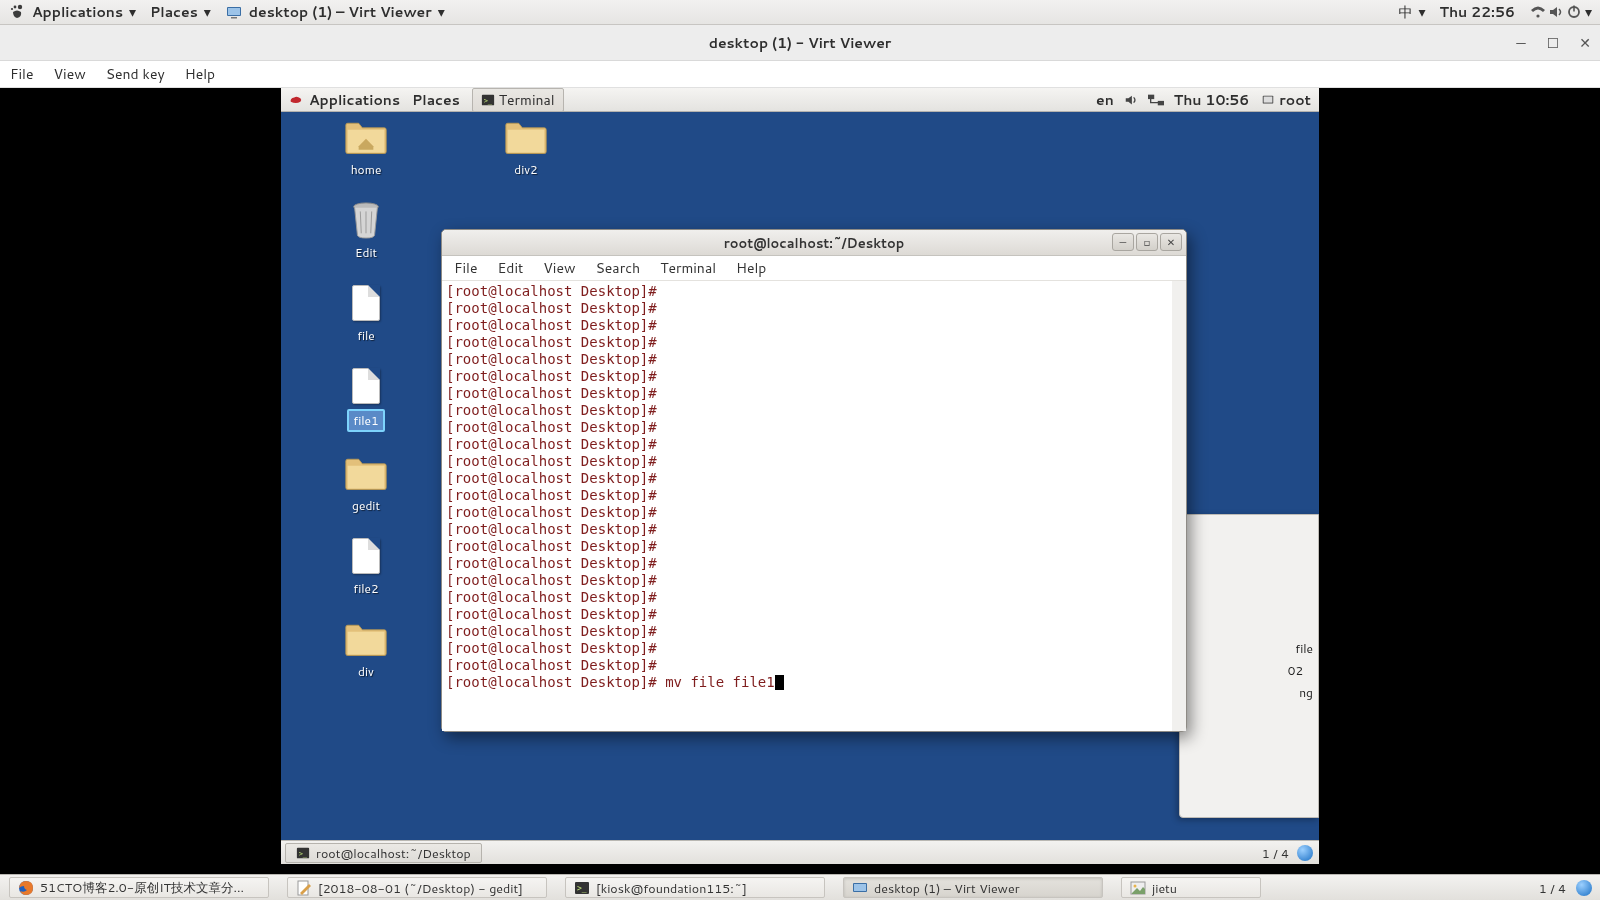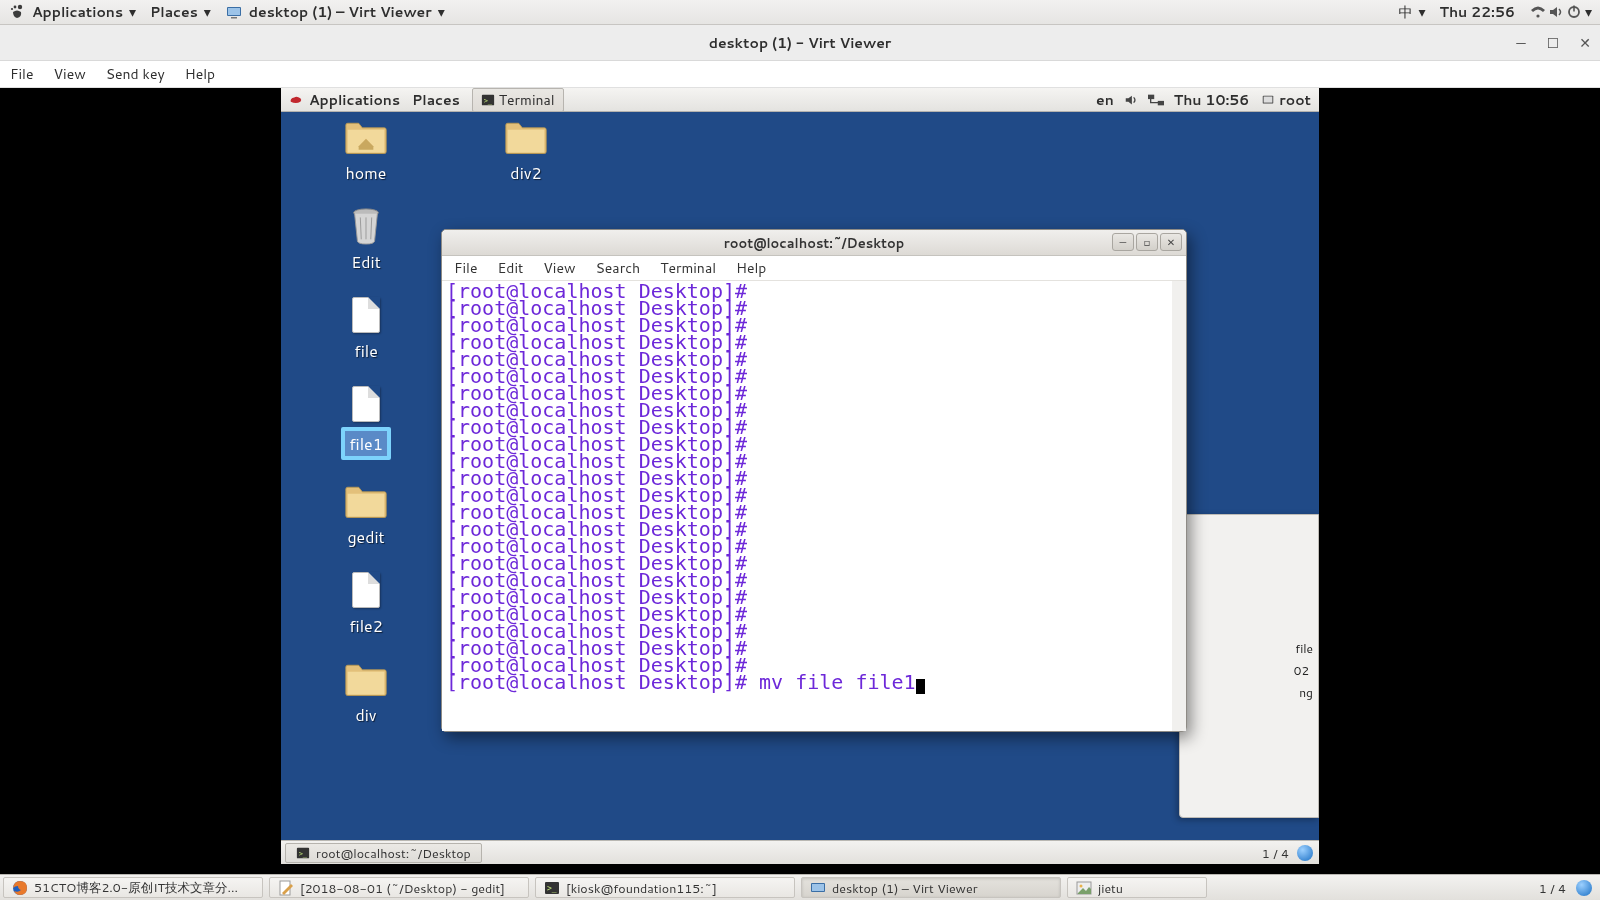--- a/index.html
+++ b/index.html
@@ -29,51 +29,51 @@
   .guest-topbar { height: 24px; background: linear-gradient(to bottom, #f5f4f2, #e4e3e0); display: flex; align-items: center; padding: 0 8px; border-bottom: 1px solid #b4b2ae; color: #2e2e2e; position: relative; z-index: 5; }
   .guest-topbar .group { display: flex; align-items: center; gap: 6px; margin-right: 12px; }
   .guest-topbar .tb-btn { background: linear-gradient(to bottom, #e9e7e3, #dedbd6); border: 1px solid #b7b4af; padding: 1px 8px; border-radius: 2px; display: flex; align-items: center; gap: 4px; }
   .guest-topbar .spacer { flex: 1; }
 
   
   .desk-icons { position: absolute; top: 30px; left: 40px; display: flex; flex-direction: column; gap: 22px; z-index: 1;}
   .desk-icons-2 { position:absolute; top:30px; left:200px; z-index:1;}
   .dicon { width: 90px; display: flex; flex-direction: column; align-items: center; gap: 4px; }
   .dicon .img { width: 44px; height: 38px; border-radius: 3px; display:flex; align-items:center; justify-content:center;}
-  .dicon .lbl { color: #fff; font-size: 16px; padding: 1px 4px; border-radius: 2px; text-shadow: 1px 1px 1px rgba(0,0,0,.6); }
-  .dicon.selected .lbl { background: #5a8ac7; color:#fff; text-shadow:none; border:4px solid #7dd3fc;}
+  .dicon .lbl { color: #fff; font-size: 12px; padding: 1px 4px; border-radius: 2px; text-shadow: 1px 1px 1px rgba(0,0,0,.6); }
+  .dicon.selected .lbl { background: #5a8ac7; color:#fff; text-shadow:none; border:2px solid #7dd3fc;}
   .folder-svg { width:44px; height:38px;}
   .file-svg { width: 28px; height: 36px; background:#fff; border:1px solid #bbb; border-radius:2px; box-shadow: 1px 1px 2px rgba(0,0,0,.3); position:relative;}
   .file-svg::after{content:"";position:absolute;right:-1px;top:-1px;border-width:6px;border-style:solid;border-color:#204a87 #204a87 #ddd #ddd;}
   .trash-svg{width:34px;height:38px;}
 
   
   .term-window { position: absolute; left: 160px; top: 141px; width: 746px; height: 503px; background: #fff; border: 1px solid #8e8b85; border-radius: 5px; box-shadow: 4px 6px 16px rgba(0,0,0,.45); display:flex; flex-direction:column; z-index: 3;}
   .term-titlebar { height: 26px; background: linear-gradient(to bottom, #f0efed, #dddad5); border-bottom: 1px solid #c5c3be; border-radius: 5px 5px 0 0; display:flex; align-items:center; justify-content:center; position:relative;}
   .term-titlebar .t { font-weight:600; color:#333; font-size:13px;}
   .term-titlebar .wc { position:absolute; right:4px; top:3px; display:flex; gap:2px;}
   .term-titlebar .wc .b { width:22px; height:18px; background: linear-gradient(to bottom,#e9e7e3,#d3d0ca); border:1px solid #a9a6a0; border-radius:3px; display:flex; align-items:center; justify-content:center; font-size:10px; color:#444;}
   .term-menubar { height: 25px; display:flex; align-items:center; gap:20px; padding:0 12px; color:#333; font-size:14px; border-bottom:1px solid #e4e2de;}
-  .term-body { flex:1; background:#fff; padding: 2px 4px; font-family: "DejaVu Sans Mono","Liberation Mono",monospace; font-size:20px; line-height:17px; color:#6d28d9; overflow:hidden; white-space:pre; border-right:14px solid #f1f0ee;}
+  .term-body { flex:1; background:#fff; padding: 2px 4px; font-family: "DejaVu Sans Mono","Liberation Mono",monospace; font-size:14px; line-height:17px; color:#7f1d1d; overflow:hidden; white-space:pre; border-right:14px solid #f1f0ee;}
   .term-body .cursor { display:inline-block; width:9px; height:15px; background:#000; vertical-align:text-bottom;}
 
   
   .peek { position:absolute; right:0; top:470px; width:130px; color:#222; font-size:12px; line-height:22px; z-index:2; white-space:nowrap;}
   .peek-box { position:absolute; right:0; top:426px; width:140px; height:304px; background:#f2f1ef; border:1px solid #bfbcb6; z-index:1; border-radius:4px 0 0 4px; box-shadow:-2px 2px 6px rgba(0,0,0,.3);}
 
   
   .guest-btmbar { position:absolute; bottom:0; left:0; right:0; height:24px; background: linear-gradient(to bottom,#f3f2f0,#e2e0dc); border-top:1px solid #b9b7b2; display:flex; align-items:center; z-index:6;}
   .guest-btmbar .task { background: linear-gradient(to bottom,#ebe9e5,#dedcd7); border:1px solid #b6b3ad; border-radius:2px; margin:2px 4px; padding:1px 10px; display:flex; align-items:center; gap:6px; font-size:12.5px; color:#333; height:20px;}
   .guest-btmbar .spacer{flex:1;}
   .guest-btmbar .right { display:flex; align-items:center; gap:8px; padding-right:6px; color:#333; font-size:12.5px;}
   .bluecircle { width:16px; height:16px; border-radius:50%; background: radial-gradient(circle at 35% 30%, #9cd0ff, #1a6fc4); display:inline-block;}
 
   
   .host-btmbar { position:absolute; bottom:0; left:0; right:0; height:26px; background: linear-gradient(to bottom,#f3f2f0,#e2e0dc); border-top:1px solid #b9b7b2; display:flex; align-items:center; z-index:20;}
-  .host-btmbar .task { background: linear-gradient(to bottom,#f5f4f2,#e9e7e3); border:1px solid #c7c4bf; border-radius:2px; margin:2px 3px; padding:1px 8px; display:flex; align-items:center; gap:6px; font-size:12.5px; color:#333; height:21px; width:260px; overflow:hidden; white-space:nowrap;}
+  .host-btmbar .task { background: linear-gradient(to bottom,#f5f4f2,#e9e7e3); border:1px solid #c7c4bf; border-radius:2px; margin:2px 9px; padding:1px 8px; display:flex; align-items:center; gap:6px; font-size:12.5px; color:#333; height:21px; width:260px; overflow:hidden; white-space:nowrap;}
   .host-btmbar .task.active { background: linear-gradient(to bottom,#e4e2dd,#d7d4ce); box-shadow: inset 0 1px 3px rgba(0,0,0,.15);}
   .host-btmbar .spacer{flex:1;}
   .host-btmbar .right{display:flex;align-items:center;gap:10px;padding-right:8px;color:#333;font-size:12.5px;}
   .tiny-ico{width:16px;height:16px;display:inline-flex;align-items:center;justify-content:center;}
 
   svg{display:block;}
 </style>
 </head>
 <body>
 
@@ -269,21 +269,21 @@
               </svg>
           </div>
           <span class="lbl">div2</span>
         </div>
       </div>
 
       <div class="peek-box"></div>
       <div class="peek">
         <div style="height:80px;"></div>
         <div style="text-align:right;padding-right:6px;">file</div>
-        <div style="text-align:right;padding-right:10px;">02</div>
+        <div style="text-align:right;padding-right:16px;">02</div>
         <div style="text-align:right;padding-right:6px;">ng</div>
       </div>
 
       <div class="term-window">
         <div class="term-titlebar">
           <span class="t">root@localhost:~/Desktop</span>
           <div class="wc">
             <div class="b">—</div>
             <div class="b">▫</div>
             <div class="b">✕</div>

